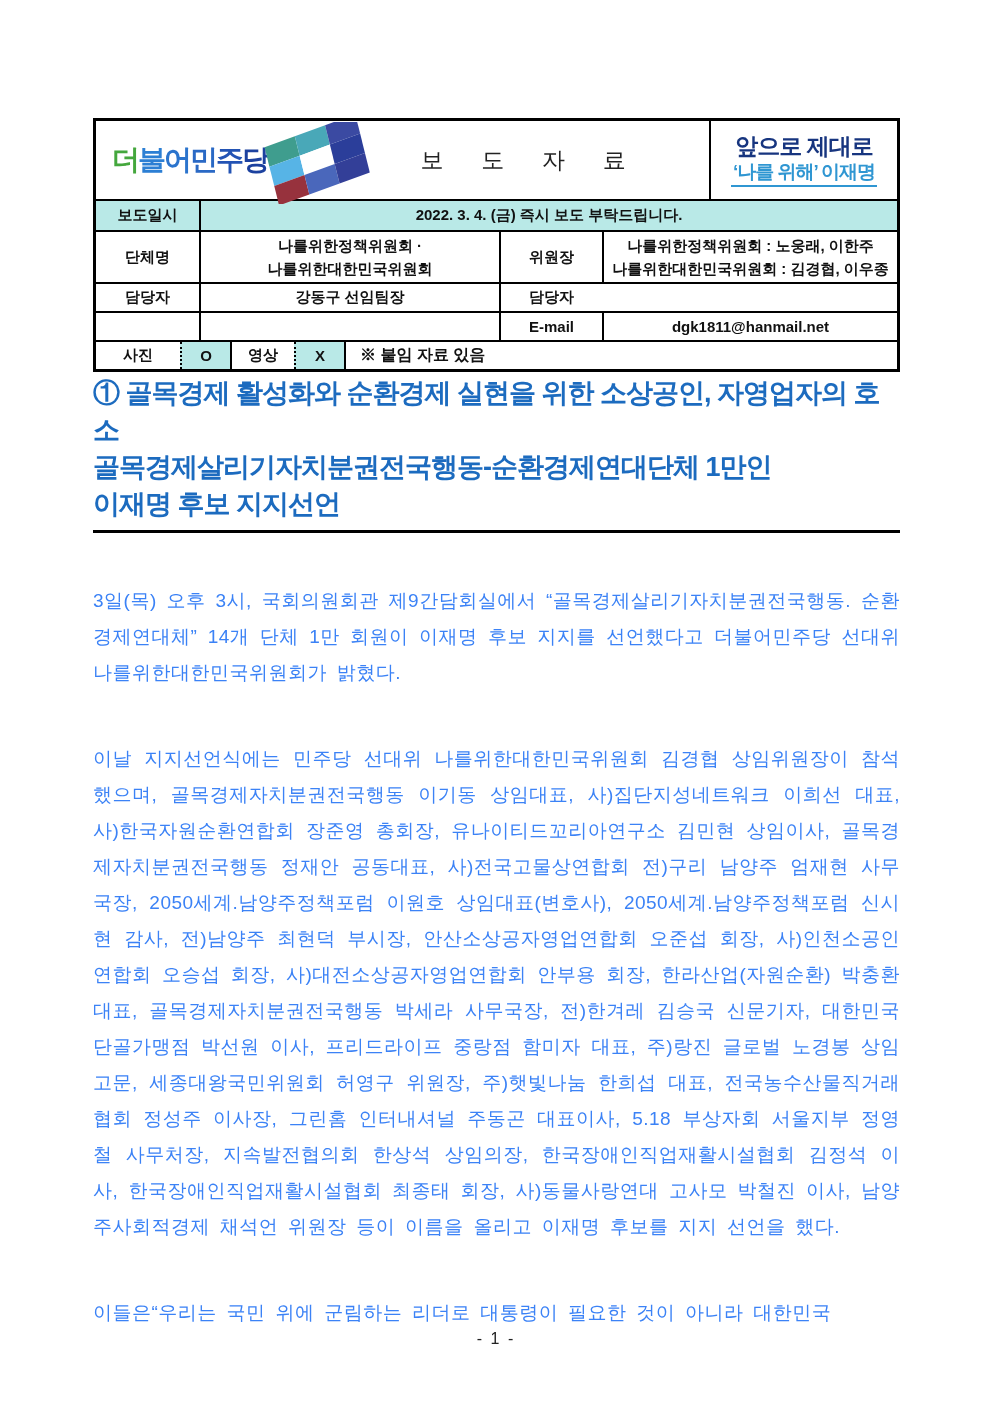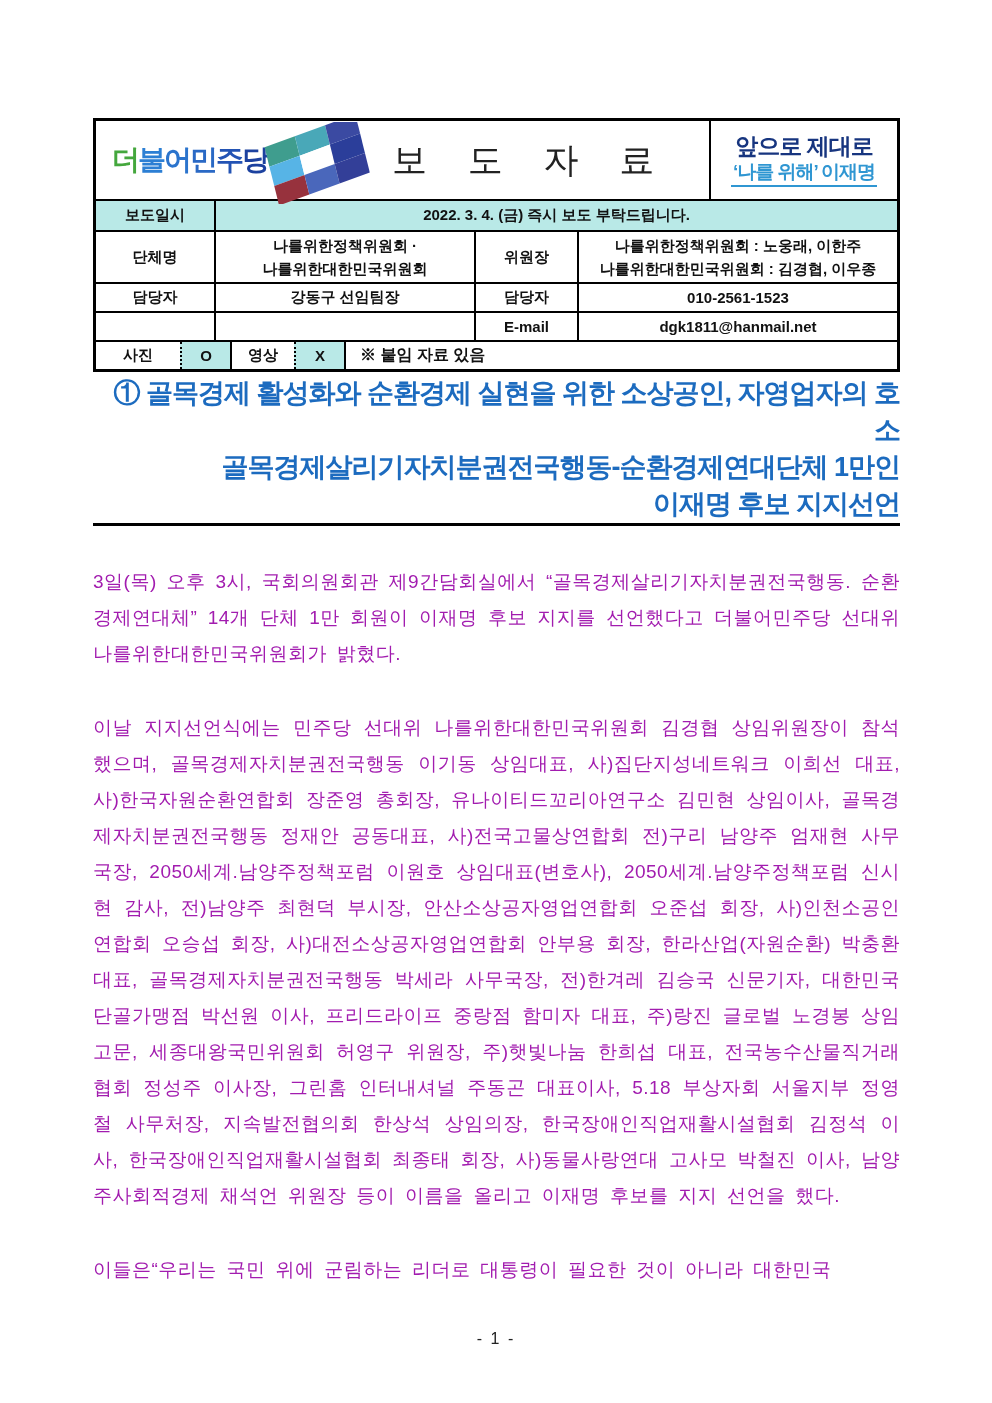--- a/index.html
+++ b/index.html
@@ -17,51 +17,51 @@
   .cell.first { border-left:none; }
 
   .header-row { height:78px; }
   .logo-cell { width:613px; position:relative; justify-content:flex-start; }
   .logo { position:absolute; left:16px; top:50%; transform:translateY(-50%);
           font-size:28px; font-weight:900; letter-spacing:-2px; white-space:nowrap; }
   .lch.c0 { color:#44a73d; } .lch.c1 { color:#2c7fd4; } .lch.c2 { color:#2b74cd; }
   .lch.c3 { color:#2a69c5; } .lch.c4 { color:#2353b4; } .lch.c5 { color:#1c419f; }
   .flag { position:absolute; left:160px; top:1px; }
   .doc-type { position:absolute; left:71%; top:50%; transform:translate(-50%,-50%);
-              font-family:"Liberation Serif", serif; font-weight:normal; font-size:35px;
+              font-family:"Liberation Serif", serif; font-weight:normal; font-size:23px;
               letter-spacing:16px; color:#222; white-space:nowrap; }
   .slogan-cell { flex:1; flex-direction:column; padding:6px 4px; }
   .slogan-box { border-bottom:2px solid #2f96d2; padding:0 2px 1px 2px; }
   .slogan1 { font-size:23px; font-weight:900; color:#17357f; letter-spacing:-1px; line-height:1.2; }
   .slogan2 { font-size:19px; font-weight:700; color:#2f96d2; letter-spacing:-1px; line-height:1.2;text-align:center; }
 
   .release-row { height:31px; background:#b9e9e7; }
-  .w-label { width:118px; }
-  .w-val2 { width:260px; }
+  .w-label { width:103px; }
+  .w-val2 { width:300px; }
   .w-label2 { width:103px; }
   .w-val4 { flex:1; }
   .two-line { line-height:1.55; }
   .org-row { height:52px; }
   .contact-row, .email-row, .media-row { height:29px; }
 
   .media-row .m-label1 { width:84px; }
   .media-row .m-val1 { width:50px; background:#b9e9e7; border-left:2px dotted #000; }
   .media-row .m-label2 { width:64px; border-left:2px solid #000; }
   .media-row .m-val2 { width:50px; background:#b9e9e7; border-left:2px dotted #000; }
   .media-row .m-note { flex:1; justify-content:flex-start; padding-left:14px; border-left:2px solid #000; font-size:16px; }
 
   
-  .headline { margin-top:3px; text-align:right; color:#1c6bbf; font-weight:900;
+  .headline { margin-top:3px; text-align:left; color:#1c6bbf; font-weight:900;
               font-size:27px; line-height:37px; letter-spacing:-1px;
-              border-bottom:3px solid #000; }
+              border-bottom:3px solid #000; padding-bottom:7px; }
 
   
   .body-text { margin-top:2px; }
   .body-text p { font-size:19px; line-height:36px; text-align:justify; word-break:break-all;
-                 color:#a21caf; margin-top:38px; word-spacing:4px; letter-spacing:0.5px; }
+                 color:#3b82f6; margin-top:50px; word-spacing:4px; letter-spacing:0.5px; }
 
   .page-num { position:absolute; top:1330px; left:0; width:100%; text-align:center;
               font-size:16px; color:#222; letter-spacing:2px; }
 </style>
 </head>
 <body>
 
 <div class="page">
   <div class="content">
 
@@ -114,21 +114,20 @@
             <div>나를위한정책위원회 : 노웅래, 이한주</div>
             <div>나를위한대한민국위원회 : 김경협, 이우종</div>
           </div>
         </div>
       </div>
 
       <div class="row contact-row">
         <div class="cell first w-label">담당자</div>
         <div class="cell w-val2">강동구 선임팀장</div>
         <div class="cell w-label2">담당자</div>
-        <div class="cell w-val4">010-2561-1523</div>
       </div>
 
       <div class="row email-row">
         <div class="cell first w-label"></div>
         <div class="cell w-val2"></div>
         <div class="cell w-label2">E-mail</div>
         <div class="cell w-val4">dgk1811@hanmail.net</div>
       </div>
 
       <div class="row media-row">

